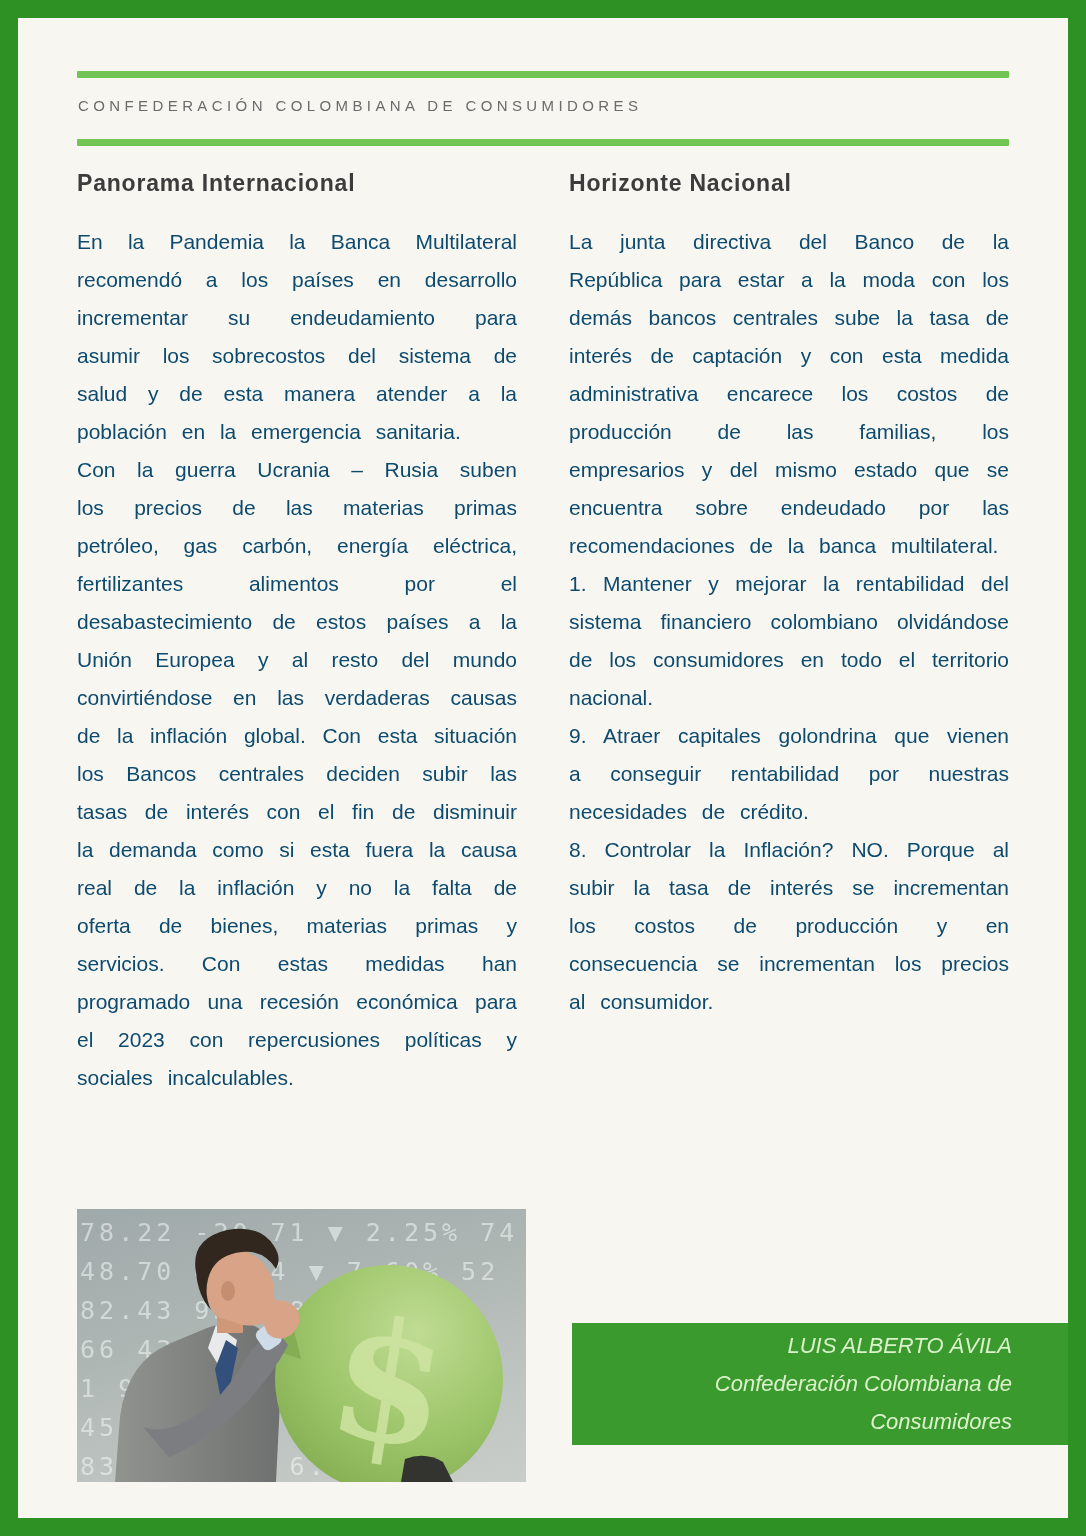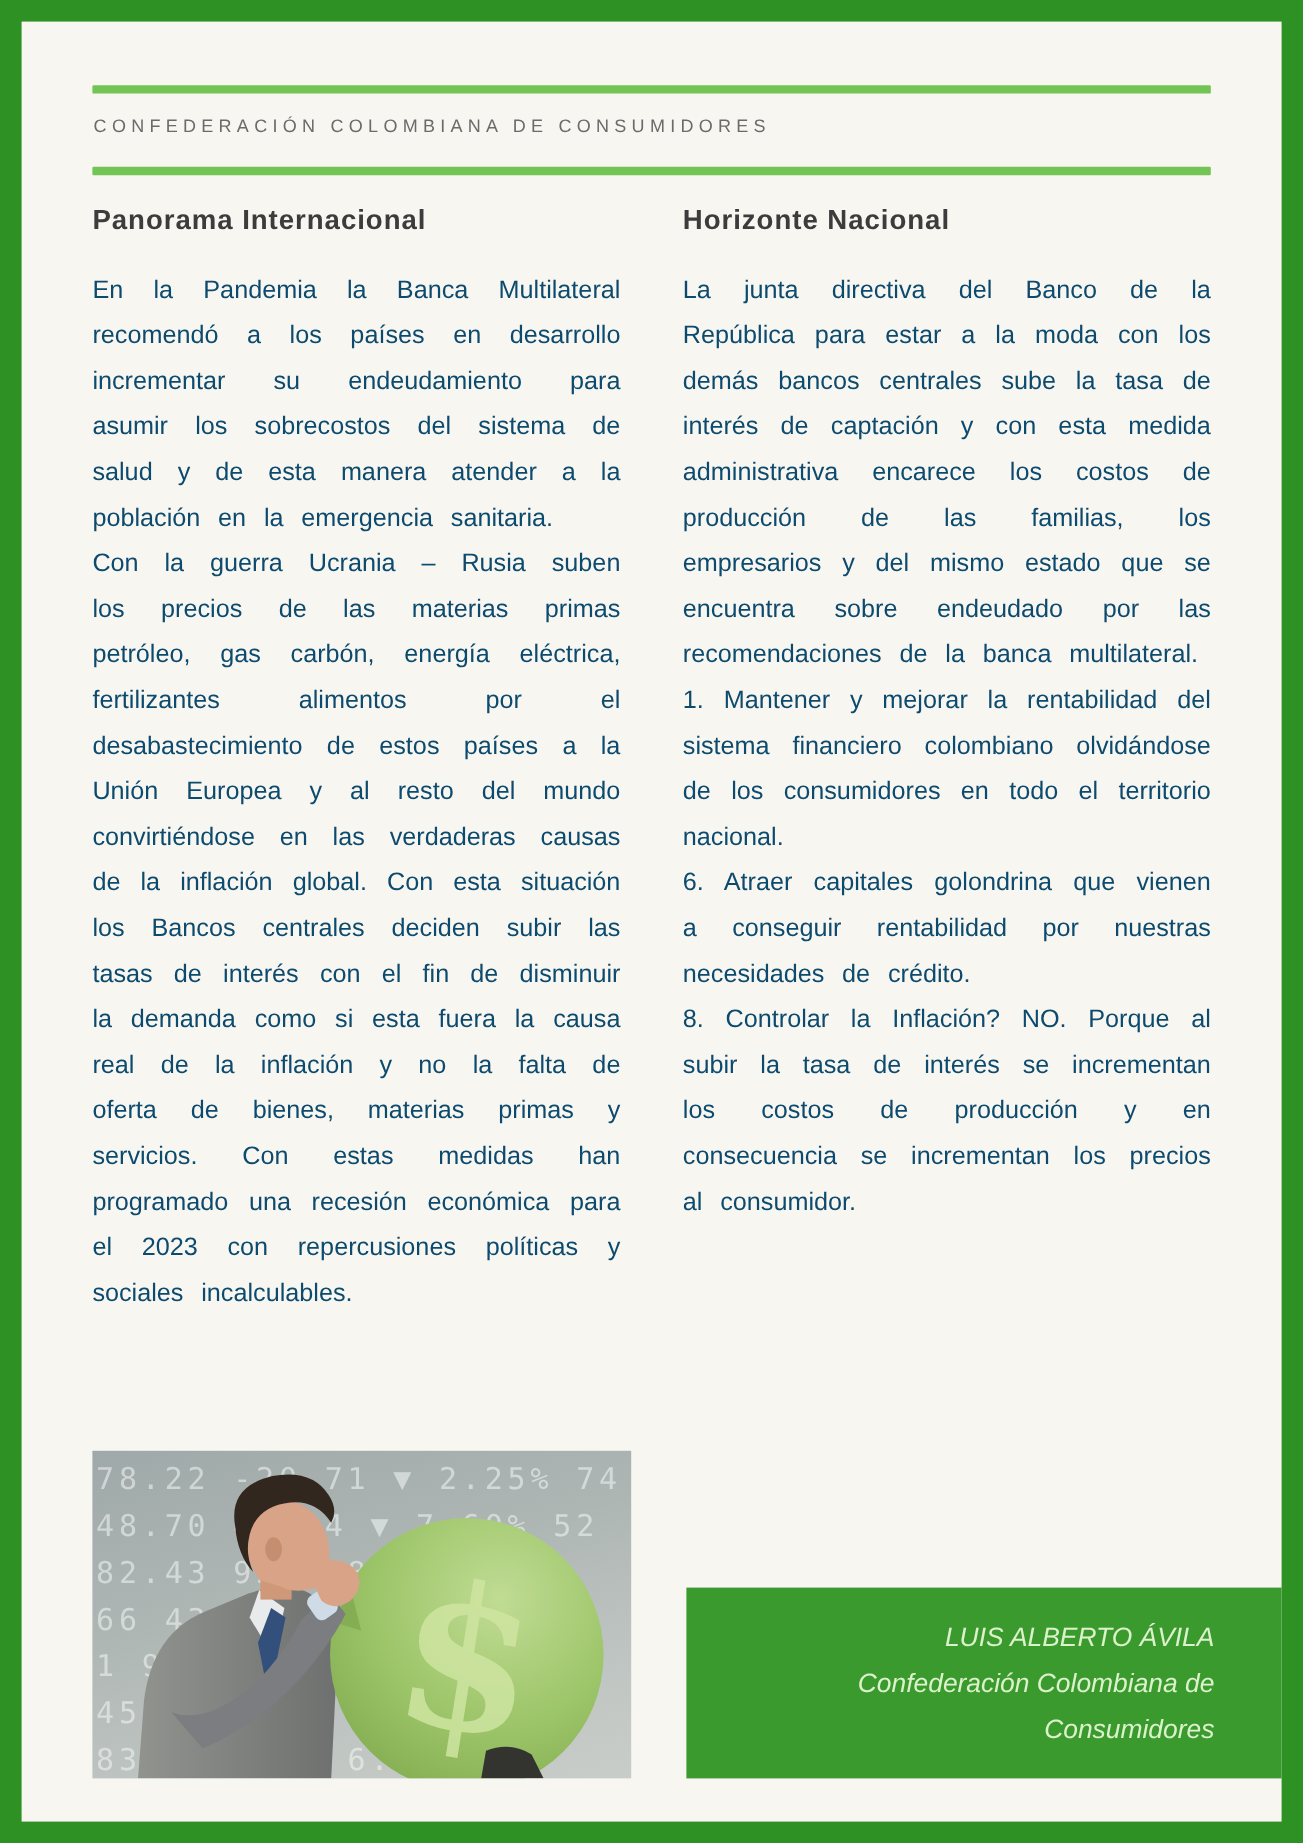--- a/index.html
+++ b/index.html
@@ -56,21 +56,21 @@
     position:absolute;left:-16px;top:4px;width:500px;
     font-family:"DejaVu Sans Mono", monospace;
     font-size:25px;line-height:39px;letter-spacing:4px;
     color:rgba(248,252,250,0.52);
     white-space:nowrap;
   }
   .ticker div{height:39px;}
   .photo svg{position:absolute;left:0;top:0;width:100%;height:100%;}
   
   .author-box{
-    position:absolute;left:554px;right:-18px;top:1305px;height:159px;
+    position:absolute;left:554px;right:-18px;top:1305px;height:122px;
     background:#3a9a2e;
     display:flex;flex-direction:column;justify-content:center;
     text-align:right;padding-right:74px;
   }
   .author-box div{
     font-size:22px;line-height:38px;font-style:italic;
     color:#dbf2cb;
   }
 </style>
 </head>
@@ -87,21 +87,21 @@
     <div class="col">
       <h2 class="col-heading">Panorama Internacional</h2>
       <p class="body-text">En la Pandemia la Banca Multilateral recomendó a los países en desarrollo incrementar su endeudamiento para asumir los sobrecostos del sistema de salud y de esta manera atender a la población en la emergencia sanitaria.</p>
       <p class="body-text">Con la guerra Ucrania – Rusia suben los precios de las materias primas petróleo, gas carbón, energía eléctrica, fertilizantes alimentos por el desabastecimiento de estos países a la Unión Europea y al resto del mundo convirtiéndose en las verdaderas causas de la inflación global. Con esta situación los Bancos centrales deciden subir las tasas de interés con el fin de disminuir la demanda como si esta fuera la causa real de la inflación y no la falta de oferta de bienes, materias primas y servicios. Con estas medidas han programado una recesión económica para el 2023 con repercusiones políticas y sociales incalculables.</p>
     </div>
 
     <div class="col">
       <h2 class="col-heading">Horizonte Nacional</h2>
       <p class="body-text">La junta directiva del Banco de la República para estar a la moda con los demás bancos centrales sube la tasa de interés de captación y con esta medida administrativa encarece los costos de producción de las familias, los empresarios y del mismo estado que se encuentra sobre endeudado por las recomendaciones de la banca multilateral.</p>
       <p class="body-text spaced">1. Mantener y mejorar la rentabilidad del sistema financiero colombiano olvidándose de los consumidores en todo el territorio nacional.</p>
-      <p class="body-text spaced">6. Atraer capitales golondrina que vienen a conseguir rentabilidad por nuestras necesidades de crédito.</p>
+      <p class="body-text spaced">9. Atraer capitales golondrina que vienen a conseguir rentabilidad por nuestras necesidades de crédito.</p>
       <p class="body-text spaced">8. Controlar la Inflación? NO. Porque al subir la tasa de interés se incrementan los costos de producción y en consecuencia se incrementan los precios al consumidor.</p>
     </div>
 
   </div>
 
   <div class="photo">
     <div class="ticker">
       <div>578.22  -20.71 ▼ 2.25%  74</div>
       <div>548.70   41.24 ▼ 7.60%  52</div>
       <div>782.43   93  ▼  8.72%  77</div>

